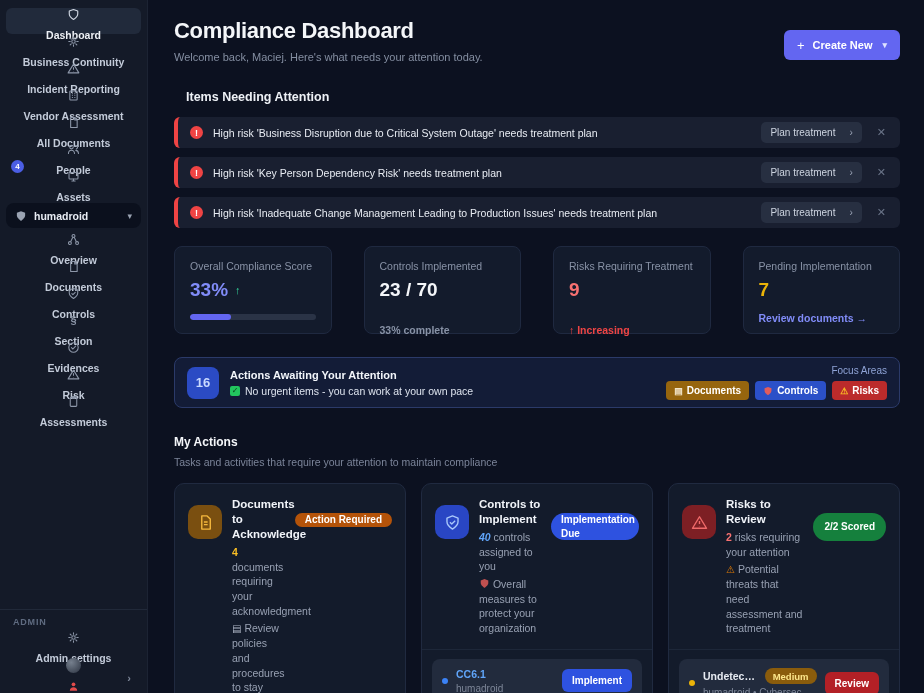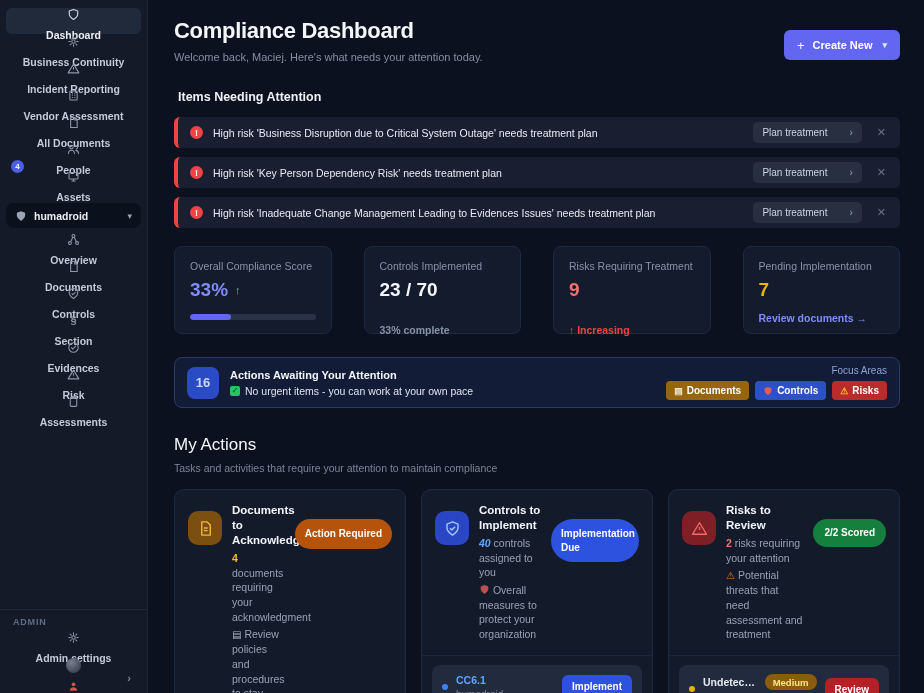--- a/index.html
+++ b/index.html
@@ -30,29 +30,29 @@
 
   
   .main { flex:1; padding:18px 24px 0 26px; position:relative; overflow:hidden; }
   .h1 { font-size:22px; font-weight:700; color:#f4f6f9; letter-spacing:-0.3px; }
   .h1-sub { font-size:11px; color:#848ea1; margin-top:7px; }
   .create-btn { position:absolute; top:30px; right:24px; background:#6366f1; color:#fff; border:none; border-radius:6px;
                 height:30px; display:flex; align-items:center; gap:8px; padding:0 13px; font-size:11px; font-weight:600; cursor:pointer; }
   .create-btn .plus { font-size:13px; font-weight:400; }
   .create-btn .chev { color:#dfe2ff; margin-left:2px; }
 
-  .section-h { font-size:12.5px; font-weight:700; color:#eef1f6; margin:27px 4px 13px; }
+  .section-h { font-size:12.5px; font-weight:700; color:#eef1f6; margin:27px 12px 13px; }
 
   .alert { background:#191f30; border-left:4px solid #ef4444; border-radius:6px; height:31px; display:flex;
            align-items:center; gap:10px; padding:0 9px 0 12px; margin-bottom:9px; }
   .alert-ic { width:13px; height:13px; border-radius:50%; background:#ef4444; color:#fff; font-size:9px; font-weight:700;
               display:flex; align-items:center; justify-content:center; flex-shrink:0; }
   .alert-text { font-size:10.5px; color:#e8ecf3; font-weight:500; flex:1; }
   .plan-btn { background:#272f41; border:none; border-radius:5px; padding:5px 9px; font-size:10px; color:#cdd4e0;
-              display:flex; gap:22px; align-items:center; cursor:pointer; }
+              display:flex; gap:14px; align-items:center; cursor:pointer; }
   .plan-btn .c { color:#9aa3b5; font-size:10px; }
   .x-btn { color:#6a7488; font-size:11px; padding:2px 5px; cursor:pointer; background:none; border:none; }
 
   .stats { display:grid; grid-template-columns:repeat(4,1fr); gap:32px; margin-top:18px; }
   .stat { background:#131b2c; border:1px solid #1f2940; border-radius:8px; padding:13px 15px; height:88px; }
   .stat-label { font-size:10.5px; color:#8892a6; }
   .stat-value { font-size:19px; font-weight:700; margin-top:7px; display:flex; align-items:center; gap:7px; }
   .v-purple { color:#818cf8; } .v-white { color:#f4f6f9; } .v-red { color:#f87171; } .v-yellow { color:#eab308; }
   .trend-up-green { color:#34d399; font-size:11px; font-weight:700; }
   .stat-note { font-size:10.5px; color:#8892a6; margin-top:23px;font-weight:bold; }
@@ -72,41 +72,41 @@
   .banner-right { margin-left:auto; }
   .focus-label { font-size:10px; color:#8fa3d6; margin-bottom:5px; text-align:right; }
   .tags { display:flex; gap:6px; }
   .tag { font-size:10px; font-weight:600; color:#fff; border:none; border-radius:4px; padding:4px 8px;
          display:flex; align-items:center; gap:4px; cursor:pointer; }
   .tag-doc { background:#96650e; } .tag-ctrl { background:#2b50c8; } .tag-risk { background:#bb2b2b; }
   .tag .glyph { font-size:9px; color:#f1e4c8; }
   .tag .warn { color:#fbbf24; }
   .tag .ic { width:10px; height:10px; color:#e25c5c; }
 
-  .myactions-h { font-size:17px; font-weight:400; color:#f4f6f9; margin-top:27px; }
+  .myactions-h { font-size:12px; font-weight:700; color:#f4f6f9; margin-top:27px; }
   .myactions-sub { font-size:10.5px; color:#7b8499; margin-top:7px; }
   .actions-grid { display:grid; grid-template-columns:repeat(3,1fr); gap:15px; margin-top:15px; align-items:start; }
   .acard { background:#131b2b; border:1px solid #202a40; border-radius:10px; overflow:hidden; }
   .acard-head { padding:13px 13px 13px; display:flex; gap:10px; border-bottom:1px solid #1d2739; }
   .aicon { width:34px; height:34px; border-radius:10px; display:flex; align-items:center; justify-content:center;
            flex-shrink:0; margin-top:8px; }
   .aicon .ic { width:17px; height:17px; }
   .aicon.amber { background:#7a4f10; color:#f5b83d; }
   .aicon.blue  { background:#2946c4; color:#a9c8fb; }
   .aicon.red   { background:#7d1f24; color:#f16a6a; }
   .ahead-mid { flex:1; min-width:0; }
   .atitle { font-size:11.5px; font-weight:700; color:#f1f4f9; line-height:1.3; }
   .acount, .adesc { font-size:10.5px; color:#98a1b3; margin-top:3px; line-height:1.4; }
   .acount .n-amber { color:#fbbf24; font-weight:700; }
   .acount .n-blue  { color:#60a5fa; font-weight:700;font-style:italic; }
   .acount .n-red   { color:#f87171; font-weight:700; }
   .adesc .glyph { color:#aeb6c6; font-size:10px; }
   .adesc .warn-a { color:#d97706; font-size:10px; }
   .adesc .ic { width:11px; height:11px; color:#c05050; vertical-align:-1px; }
-  .abadge { border:none; border-radius:999px; font-size:10px; font-weight:600; color:#fff; padding:8px 10px;
+  .abadge { border:none; border-radius:999px; font-size:10px; font-weight:600; color:#fff; padding:0 10px;
             align-self:flex-start; margin-top:16px; flex-shrink:0; line-height:1.35; text-align:left; cursor:pointer; }
   .abadge.amber { background:#b45309; }
   .abadge.blue  { background:#2e52e0; max-width:88px; }
   .abadge.green { background:#15803d; text-align:center; padding:7px 11px; }
   .alist { padding:9px 10px 10px; }
   .aitem { background:#222b3d; border-radius:8px; padding:9px 10px; display:flex; align-items:center; gap:8px;
            margin-bottom:8px; cursor:pointer; }
   .aitem:last-child { margin-bottom:0; }
   .dot { width:6px; height:6px; border-radius:50%; flex-shrink:0; }
   .dot.y { background:#eab308; } .dot.b { background:#3b82f6; }
@@ -325,21 +325,21 @@
       <span class="alert-ic">!</span>
       <span class="alert-text">High risk 'Key Person Dependency Risk' needs treatment plan</span>
       <button class="plan-btn">
         <span>Plan treatment</span>
         <span class="c">›</span>
       </button>
       <button class="x-btn">✕</button>
     </div>
     <div class="alert">
       <span class="alert-ic">!</span>
-      <span class="alert-text">High risk 'Inadequate Change Management Leading to Evidences Issues' needs treatment plan</span>
+      <span class="alert-text">High risk 'Inadequate Change Management Leading to Production Issues' needs treatment plan</span>
       <button class="plan-btn">
         <span>Plan treatment</span>
         <span class="c">›</span>
       </button>
       <button class="x-btn">✕</button>
     </div>
 
     <div class="stats">
       <div class="stat">
         <div class="stat-label">Overall Compliance Score</div>

